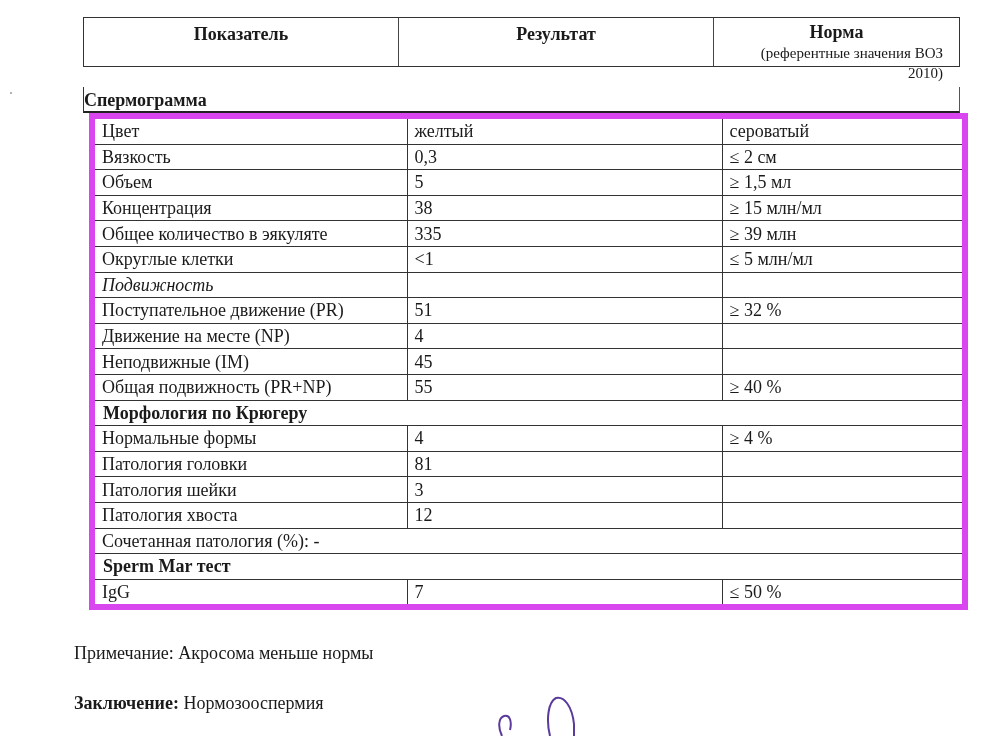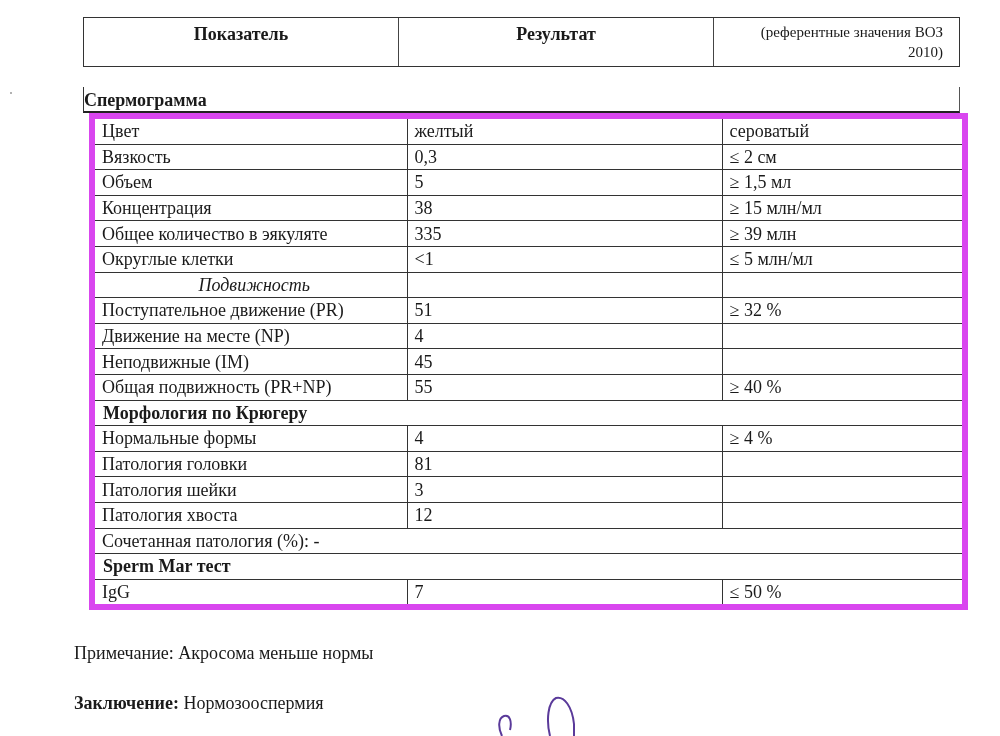--- a/index.html
+++ b/index.html
@@ -18,35 +18,36 @@
   
   .sec0 { position:absolute; left:83px; top:87px; width:877px; height:26px; box-sizing:border-box;
           border-left:1.5px solid #333; border-right:1px solid #555; border-bottom:2px solid #222;
           font-weight:bold; font-size:18px; line-height:26px; }
   
   .tbl { position:absolute; left:89px; top:113px; width:879px; border-collapse:collapse;
          border:6px solid #d946ef; table-layout:fixed; }
   .tbl td { border:1px solid #333; height:24.6px; padding:0 0 0 7px; font-size:18px; line-height:22px;
             white-space:nowrap; overflow:hidden; vertical-align:middle; }
   .tbl td.sect { font-weight:bold; padding-left:8px;margin-left:20px; }
-  .tbl td.ital { font-style:italic;text-align:center; }
+  .tbl td.ital { font-style:italic; }
   .note { position:absolute; left:74px; top:643px; font-size:18px; }
   .concl { position:absolute; left:74px; top:693px; font-size:18px; }
   .concl b { font-weight:bold; }
   .sig { position:absolute; left:490px; top:690px; width:110px; height:46px; }
 </style>
 </head>
 <body>
 
 <div class="stray-dot"></div>
 
 <div class="hdr">
   <div class="c c1">Показатель</div>
   <div class="c c2">Результат</div>
   <div class="c c3">
+    <span class="t">Норма</span>
     <span class="s">(референтные значения ВОЗ</span>
     <span class="s">2010)</span>
   </div>
 </div>
 
 <div class="sec0">Спермограмма</div>
 
 <table class="tbl">
   <colgroup>
       <col style="width:315px">

